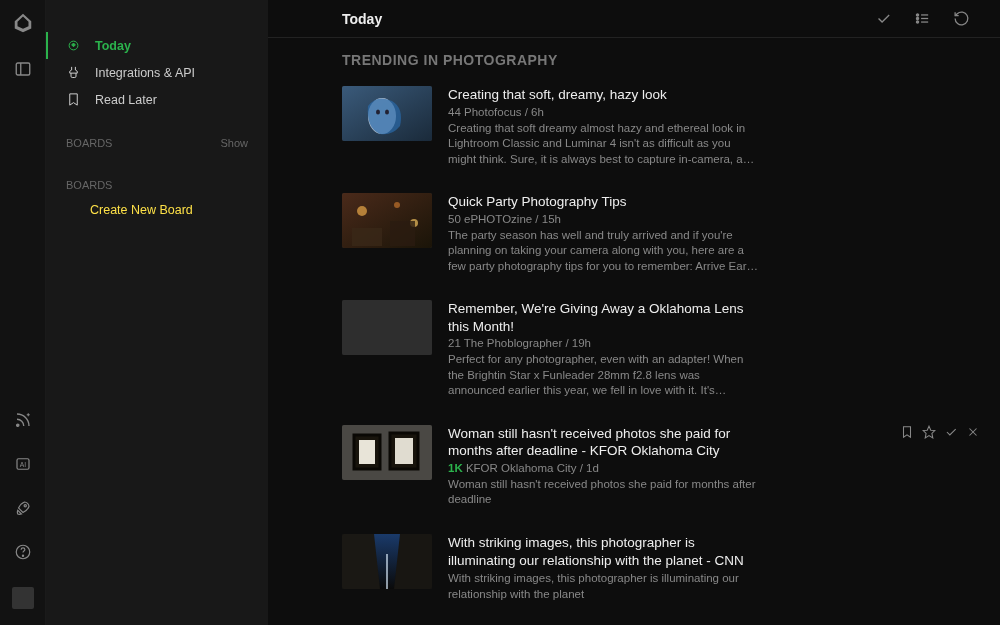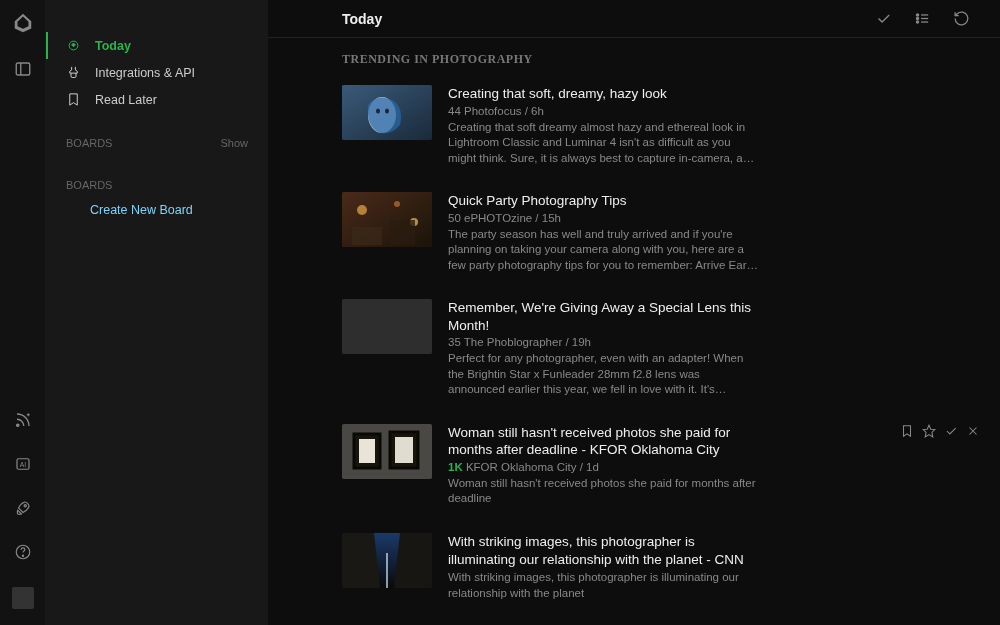--- a/index.html
+++ b/index.html
@@ -16,31 +16,31 @@
   .rail-user { width: 22px; height: 22px; background: #333; border-radius: 2px; }
   
   
   .sidebar { width: 222px; background: #181818; padding: 0; overflow-y: auto; }
   .nav-section { padding-top: 32px; }
   .nav-item { display: flex; align-items: center; gap: 14px; padding: 6px 0 6px 20px; font-size: 12.5px; color: #ccc; cursor: pointer; }
   .nav-item.active { color: #2bb24c; border-left: 2px solid #2bb24c; padding-left: 18px; font-weight: 600; }
   .nav-item svg { width: 15px; height: 15px; flex-shrink: 0; }
   .section-hdr { display: flex; justify-content: space-between; align-items: center; padding: 24px 20px 6px 20px; font-size: 11px; color: #666; }
   .show-link { color: #666; cursor: pointer; font-size: 11px; }
-  .board-item { padding: 6px 0 6px 44px; font-size: 12.5px; color: #7dd3fc; cursor: pointer; }
+  .board-item { padding: 6px 0 6px 44px; font-size: 12.5px; color: #fde047; cursor: pointer; }
   
   
   .main { flex: 1; background: #0d0d0d; display: flex; flex-direction: column; min-height: 0; }
   .main-hdr { display: flex; align-items: center; justify-content: space-between; padding: 10px 30px 10px 74px; border-bottom: 1px solid #222; }
   .main-title { font-size: 14px; font-weight: 700; color: #eee; }
   .main-actions { display: flex; gap: 22px; color: #888; }
   .main-actions svg { width: 17px; height: 17px; cursor: pointer; }
   
   .content { flex: 1; overflow-y: auto; padding: 0 20px 0 74px; }
-  .trending { font-size: 12px; font-weight: 700; letter-spacing: .5px; color: #777; padding: 14px 0 10px; font-family: Liberation Serif, serif; }
+  .trending { font-size: 14px; font-weight: 700; letter-spacing: .5px; color: #777; padding: 14px 0 10px; }
   
   .article { display: flex; gap: 16px; padding: 8px 0 18px; position: relative; }
   .thumb { width: 90px; height: 55px; flex-shrink: 0; background: #2a2a2a; border-radius: 2px; overflow: hidden; }
   .thumb svg { width: 100%; height: 100%; display: block; }
   .artbody { flex: 1; min-width: 0; max-width: 310px; }
   .art-title { font-size: 13.5px; font-weight: 400; color: #eee; line-height: 1.3; margin-bottom: 2px; cursor: pointer; }
   .art-meta { font-size: 11.5px; color: #888; margin-bottom: 3px; }
   .art-meta .pop { color: #888; margin-top: 20px; }
   .art-meta .pop.hot { color: #2bb24c; font-weight: 600; }
   .art-snip { font-size: 11.5px; color: #888; line-height: 1.35; display: -webkit-box; -webkit-line-clamp: 3; -webkit-box-orient: vertical; overflow: hidden; }
@@ -190,22 +190,22 @@
               <div class="art-snip">The party season has well and truly arrived and if you're planning on taking your camera along with you, here are a few party photography tips for you to remember: Arrive Early It might be uncool in some circles to arrive first at a…</div>
             </div>
           </div>
           <div class="article">
             <div class="thumb">
               <svg viewBox="0 0 90 55">
                 <rect width="90" height="55" fill="#2e2e2e"></rect>
               </svg>
             </div>
             <div class="artbody">
-              <div class="art-title">Remember, We're Giving Away a Special Lens this Month!</div>
-              <div class="art-meta"><span class="pop">35</span>  The Phoblographer / 19h</div>
+              <div class="art-title">Remember, We're Giving Away a Oklahoma Lens this Month!</div>
+              <div class="art-meta"><span class="pop">21</span>  The Phoblographer / 19h</div>
               <div class="art-snip">Perfect for any photographer, even with an adapter! When the Brightin Star x Funleader 28mm f2.8 lens was announced earlier this year, we fell in love with it. It's perhaps the smallest Leica M mount lens that we've used and ha…</div>
             </div>
           </div>
           <div class="article hover">
             <div class="thumb">
               <svg viewBox="0 0 90 55">
                 <rect width="90" height="55" fill="#4a4844"></rect>
                 <rect x="12" y="10" width="26" height="34" fill="#18140c" stroke="#0a0804" stroke-width="3"></rect>
                 <rect x="17" y="15" width="16" height="24" fill="#e8e4d8"></rect>
                 <rect x="48" y="8" width="28" height="36" fill="#18140c" stroke="#0a0804" stroke-width="3"></rect>

